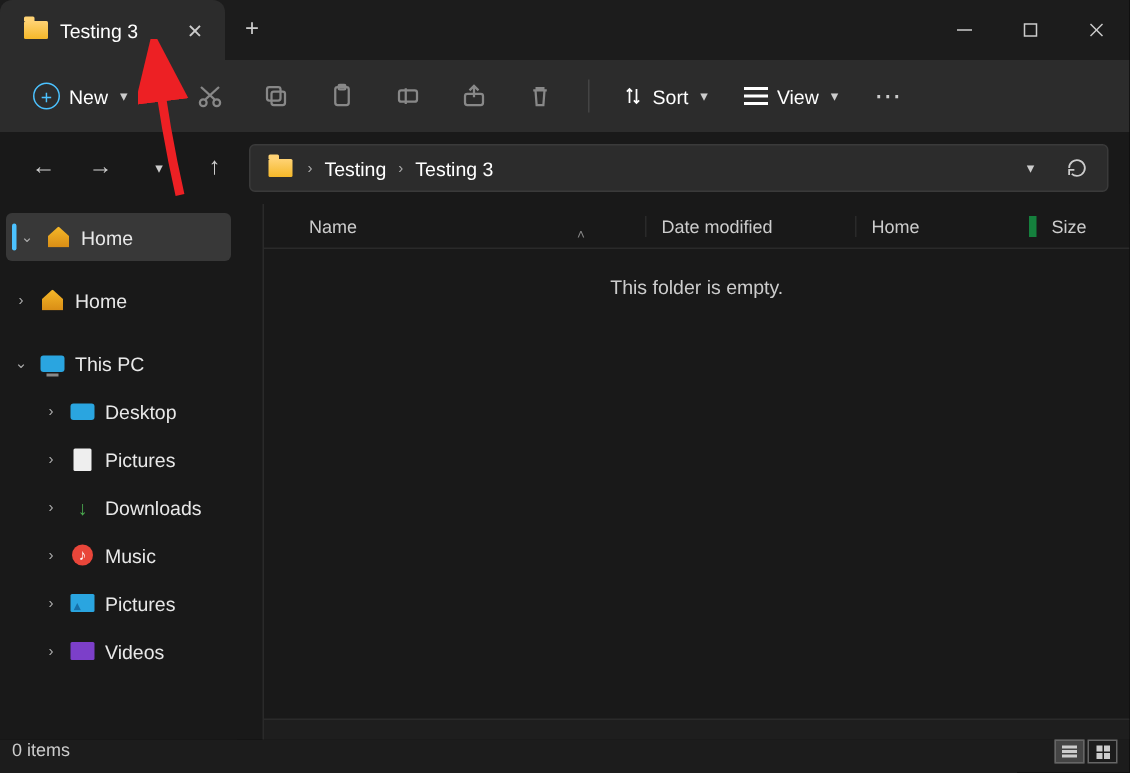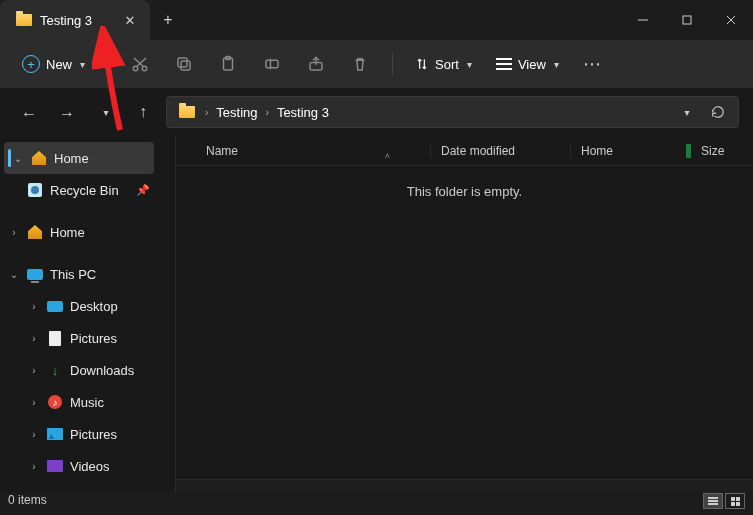--- a/index.html
+++ b/index.html
@@ -215,28 +215,20 @@
 
 <div class="main">
   <div class="sidebar">
     <div class="nav-item active">
       <span class="nav-chev">⌄</span>
       <span class="nav-icon">
           <span class="ic-home"></span>
         </span>
       <span>Home</span>
     </div>
-    <div class="nav-item">
-      <span class="nav-chev blank"></span>
-      <span class="nav-icon">
-          <span class="ic-bin"></span>
-        </span>
-      <span>Recycle Bin</span>
-      <span class="pin">📌</span>
-    </div>
     <div style="height:10px"></div>
     <div class="nav-item">
       <span class="nav-chev">›</span>
       <span class="nav-icon">
           <span class="ic-home"></span>
         </span>
       <span>Home</span>
     </div>
     <div style="height:10px"></div>
     <div class="nav-item">

